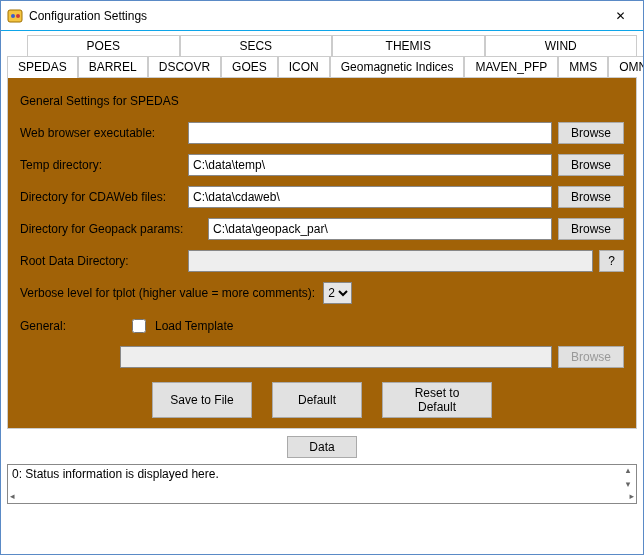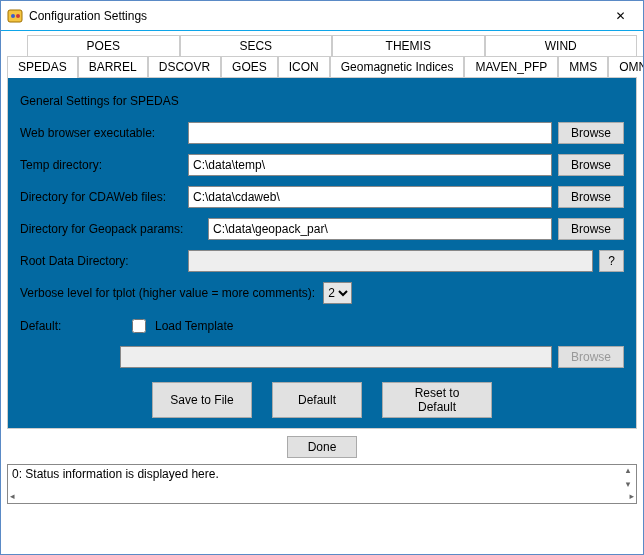--- a/index.html
+++ b/index.html
@@ -81,21 +81,21 @@
     left: 0; right: 0; bottom: -1px;
     height: 2px;
     background: #fff;
   }
   .panel {
     border: 1px solid #ccc;
     margin: 0 6px 6px 6px;
     padding: 12px 12px 10px 12px;
     position: relative;
     top: -1px;
-    background: #0369a1;
+    background: #a16207;
   }
   .heading {
     margin: 4px 0 14px 0;
   }
   .row {
     display: flex;
     align-items: center;
     margin-bottom: 10px;
   }
   .row label.field-label { flex: 0 0 auto; margin-right: 8px; }
@@ -248,42 +248,42 @@
 
   <div class="row">
     <label class="field-label">Verbose level for tplot (higher value = more comments):</label>
     <select class="sel">
       <option>2</option>
     </select>
   </div>
 
 
   <div class="row" style="margin-top:12px">
-    <label class="field-label" style="width:100px">Default:</label>
+    <label class="field-label" style="width:100px">General:</label>
     <span class="check">
       <input type="checkbox" style="">
       <span>Load Template</span>
     </span>
   </div>
 
   <div class="row">
     <span style="width:100px"></span>
     <input type="text" disabled="" value="" style="">
     <button class="btn" disabled="">Browse</button>
   </div>
 
   <div class="action-row">
     <button class="btn" style="width:100px">Save to File</button>
     <button class="btn" style="width:90px">Default</button>
     <button class="btn" style="width:110px">Reset to Default</button>
   </div>
 </div>
 
 <div class="done-row">
-  <button class="btn" style="width:70px">Done</button>
+  <button class="btn" style="width:70px">Data</button>
 </div>
 
 <div class="status">
   <div class="text">0: Status information is displayed here.</div>
   <div class="scroll-v">
     <span>▴</span>
     <span>▾</span>
   </div>
   <div class="scroll-h">
     <span>◂</span>

